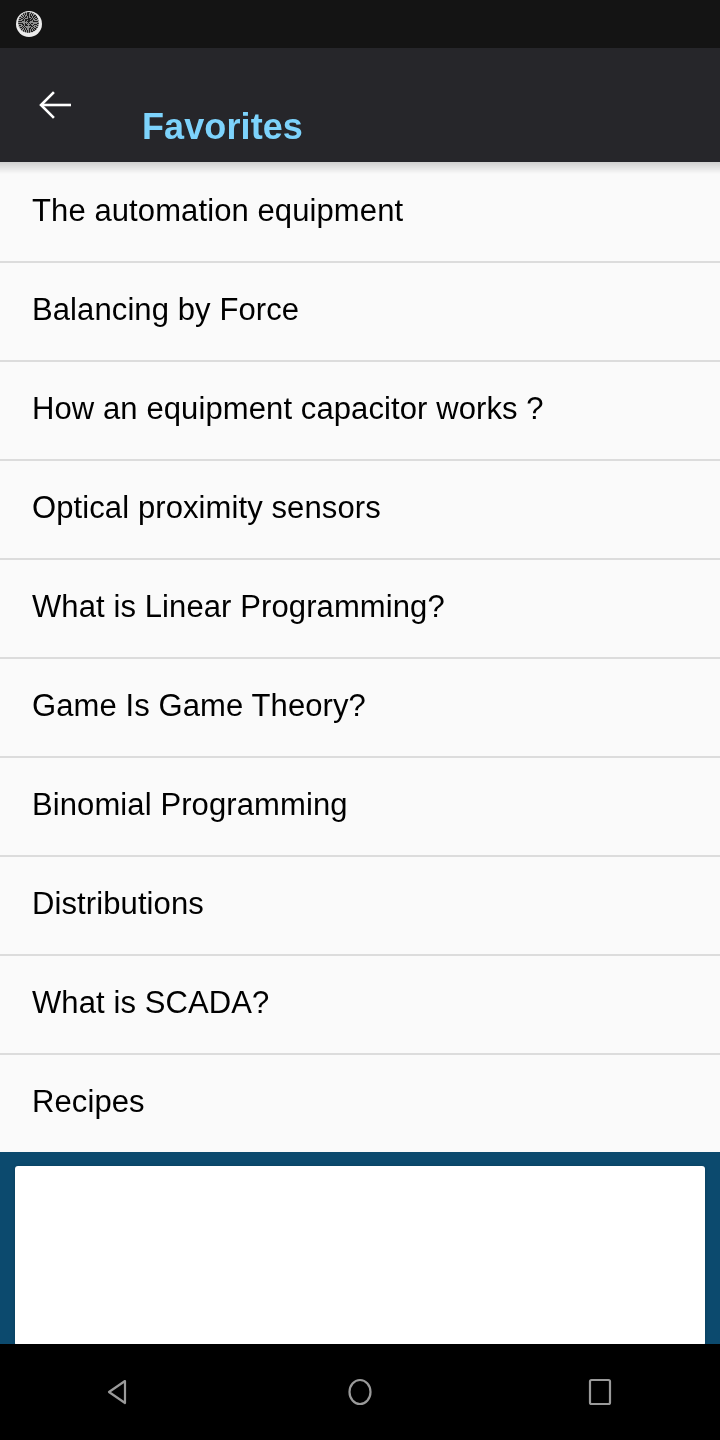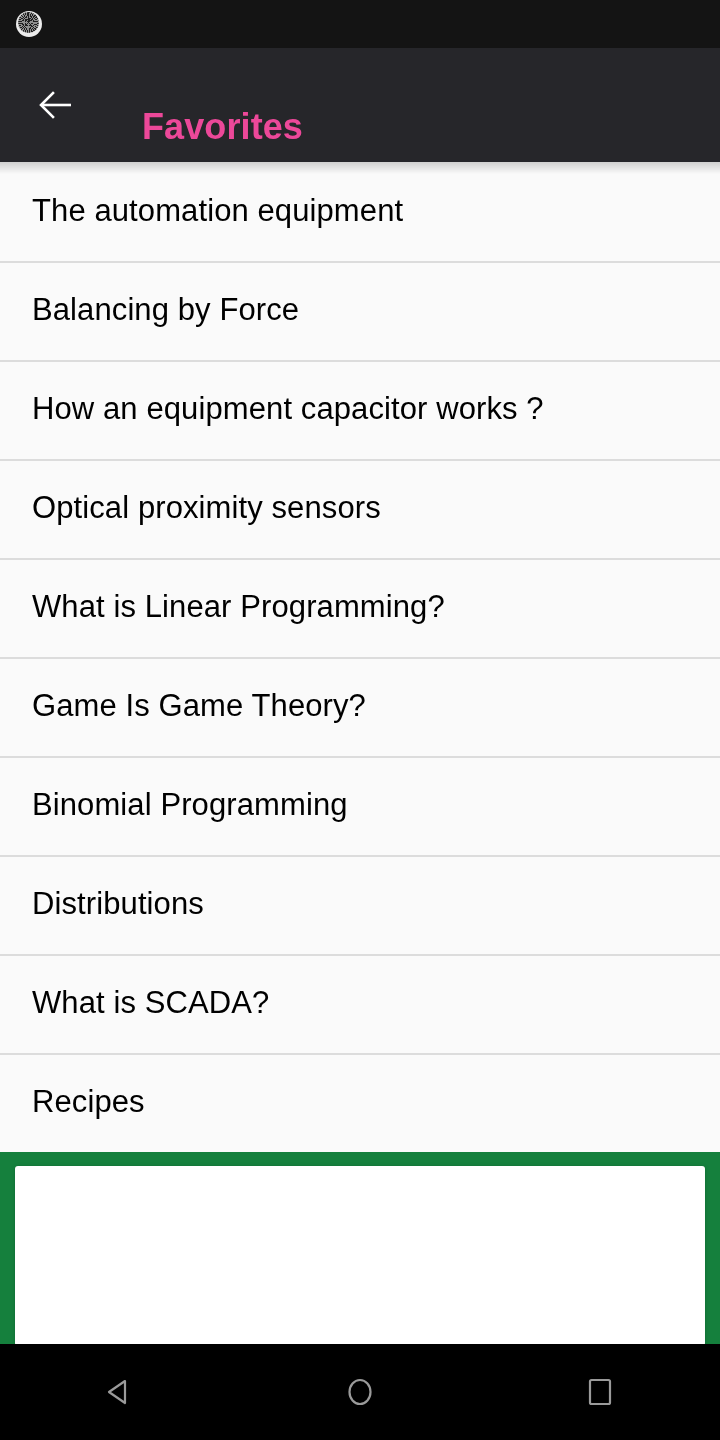--- a/index.html
+++ b/index.html
@@ -115,32 +115,32 @@
   #back-button {
     width: 60px;
     height: 60px;
     display: flex;
     align-items: center;
     justify-content: center;
     flex: 0 0 60px;
   }
   .back-arrow-icon { width: 34px; height: 30px; display:block; }
   #toolbar-title {
-    color: #ec4899;
+    color: #7dd3fc;
     font-size: 36px;
     font-weight: bold;
     letter-spacing: 0.1px;
     margin-left: 56px;
     margin-top: 44px;
   }
 
   
   #favorites-list {
     flex: 1 1 auto;
-    background: #15803d;
+    background: #0c4a6e;
     overflow: hidden;
     position: relative;
   }
   .list-item {
     height: 99px;
     display: flex;
     align-items: center;
     padding-left: 32px;
     background: #fafafa;
     position: relative;

